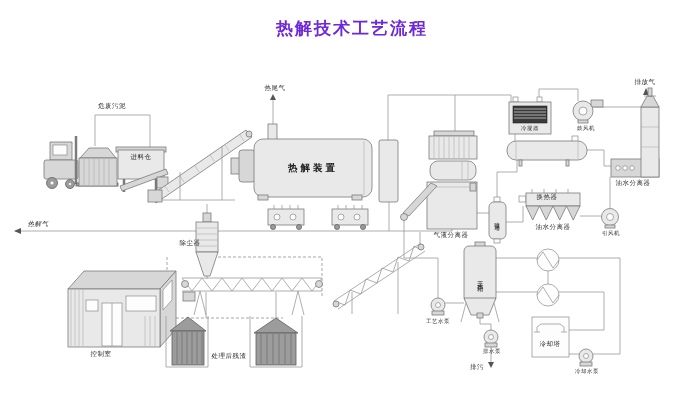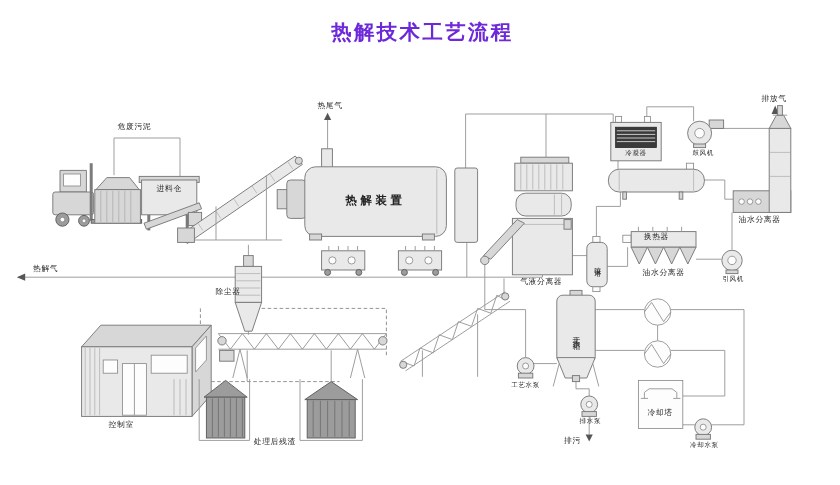--- a/index.html
+++ b/index.html
@@ -388,33 +388,33 @@
           <line x1="291" y1="334" x2="291" y2="364"></line>
     </g>
   </g>
 </svg>
 
 <div class="lbl title" style="left:352px;top:28px;">热解技术工艺流程</div>
 <div class="lbl" style="left:112px;top:106px;">危废污泥</div>
 <div class="lbl" style="left:141px;top:157px;">进料仓</div>
 <div class="lbl big" style="left:313px;top:168px;text-align:center;">热解装置</div>
 <div class="lbl" style="left:275px;top:88px;">热尾气</div>
-<div class="lbl" style="left:38px;top:224px;">热解气</div>
+<div class="lbl" style="left:38px;top:224px;font-style:italic;">热解气</div>
 <div class="lbl sm" style="left:530px;top:129px;">冷凝器</div>
 <div class="lbl" style="left:547px;top:150px;margin-top:47px;">换热器</div>
 <div class="lbl sm" style="left:586px;top:129px;">鼓风机</div>
 <div class="lbl" style="left:645px;top:82px;">排放气</div>
 <div class="lbl" style="left:633px;top:183px;">油水分离器</div>
 <div class="lbl" style="left:451px;top:235px;">气液分离器</div>
 <div class="lbl sm v" style="left:497px;top:220px;">喷淋塔</div>
 <div class="lbl" style="left:553px;top:227px;">油水分离器</div>
 <div class="lbl sm" style="left:611px;top:234px;">引风机</div>
 <div class="lbl v" style="left:480px;top:278px;">工艺水箱</div>
 <div class="lbl sm" style="left:438px;top:322px;">工艺水泵</div>
 <div class="lbl sm" style="left:492px;top:352px;">排水泵</div>
 <div class="lbl" style="left:477px;top:367px;">排污</div>
 <div class="lbl" style="left:550px;top:344px;">冷却塔</div>
 <div class="lbl sm" style="left:587px;top:372px;">冷却水泵</div>
 <div class="lbl" style="left:182px;top:243px;padding-left:16px;">除尘器</div>
 <div class="lbl" style="left:101px;top:354px;">控制室</div>
-<div class="lbl" style="left:229px;top:356px;margin-top:12px;">处理后残渣</div>
+<div class="lbl" style="left:229px;top:356px;">处理后残渣</div>
 
 </div>
 
 </body></html>

